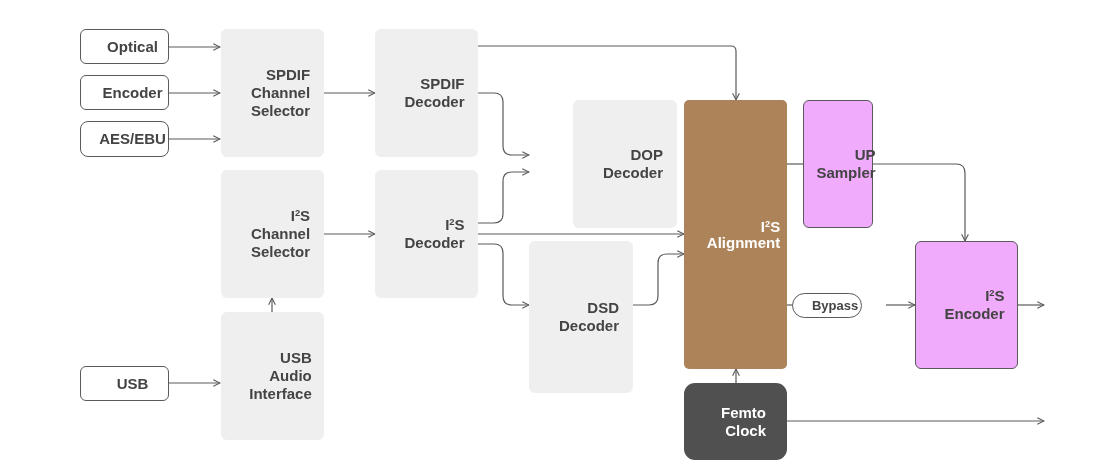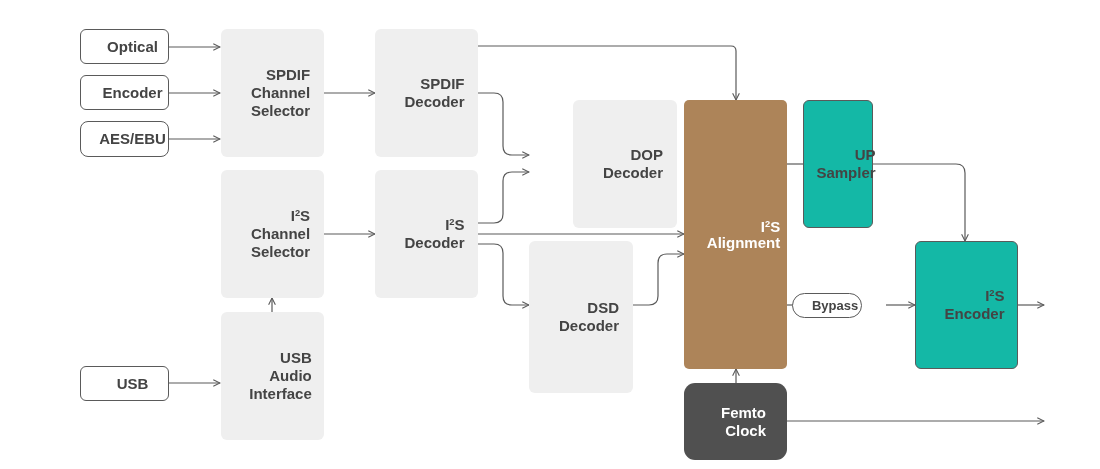--- a/index.html
+++ b/index.html
@@ -4,21 +4,21 @@
   <style>
     html, body { margin: 0; padding: 0; background: #ffffff; }
     body { width: 1100px; height: 469px; position: relative; overflow: hidden;
            font-family: "Liberation Sans", "DejaVu Sans", sans-serif; }
     #wires { position: absolute; left: 0; top: 0; width: 1100px; height: 469px; }
     .node { position: absolute; box-sizing: border-box; display: flex; align-items: center;
             justify-content: center; text-align: right; font-weight: bold; font-size: 15px;
             line-height: 18px; color: #444444; white-space: pre-line; padding-left: 16px; }
     .input { border: 1.2px solid #5a5a5a; border-radius: 6px; background: #fff; }
     .block { background: #efefef; border-radius: 6px; }
-    .outlined { background: #14b8a6; border: 1.2px solid #5a5a5a; border-radius: 6px; }
+    .outlined { background: #f0abfc; border: 1.2px solid #5a5a5a; border-radius: 6px; }
     .accent { background: #ad8459; color: #ffffff; border-radius: 5px; }
     .dark { background: #505050; color: #ffffff; border-radius: 11px; }
     .pill { border: 1.2px solid #5a5a5a; border-radius: 14px; background: #fff; font-size: 13px; }
     sup { font-size: 0.62em; vertical-align: 0.55em; line-height: 0; }
   </style>
 </head>
 <body>
 
 <svg id="wires" viewBox="0 0 1100 469">
   <defs>

